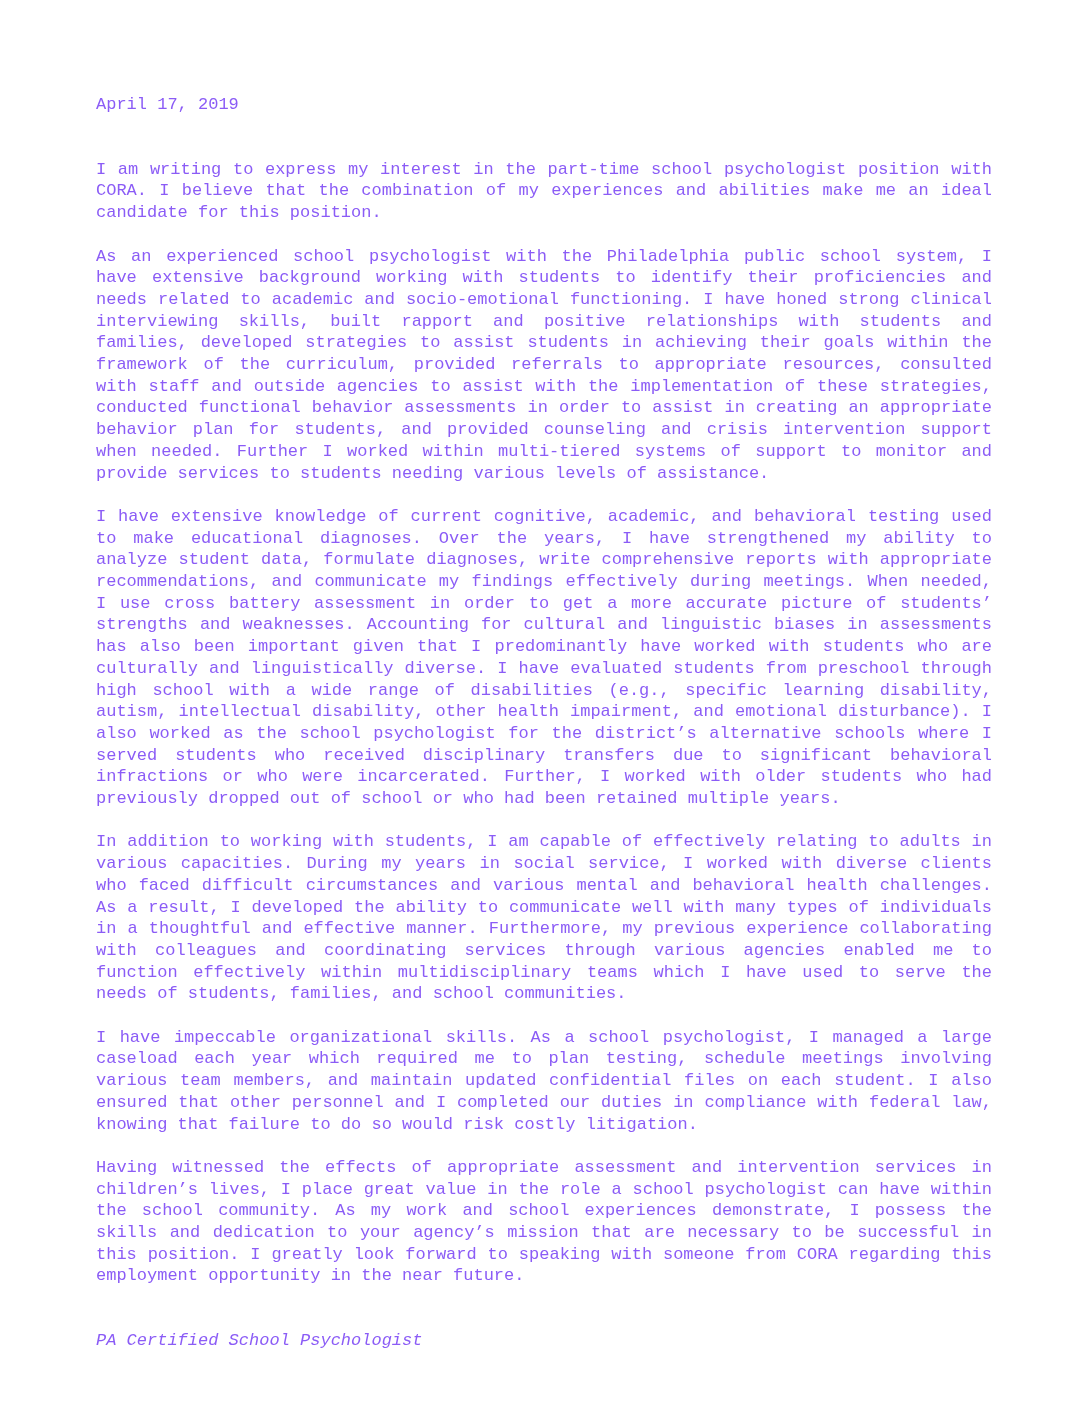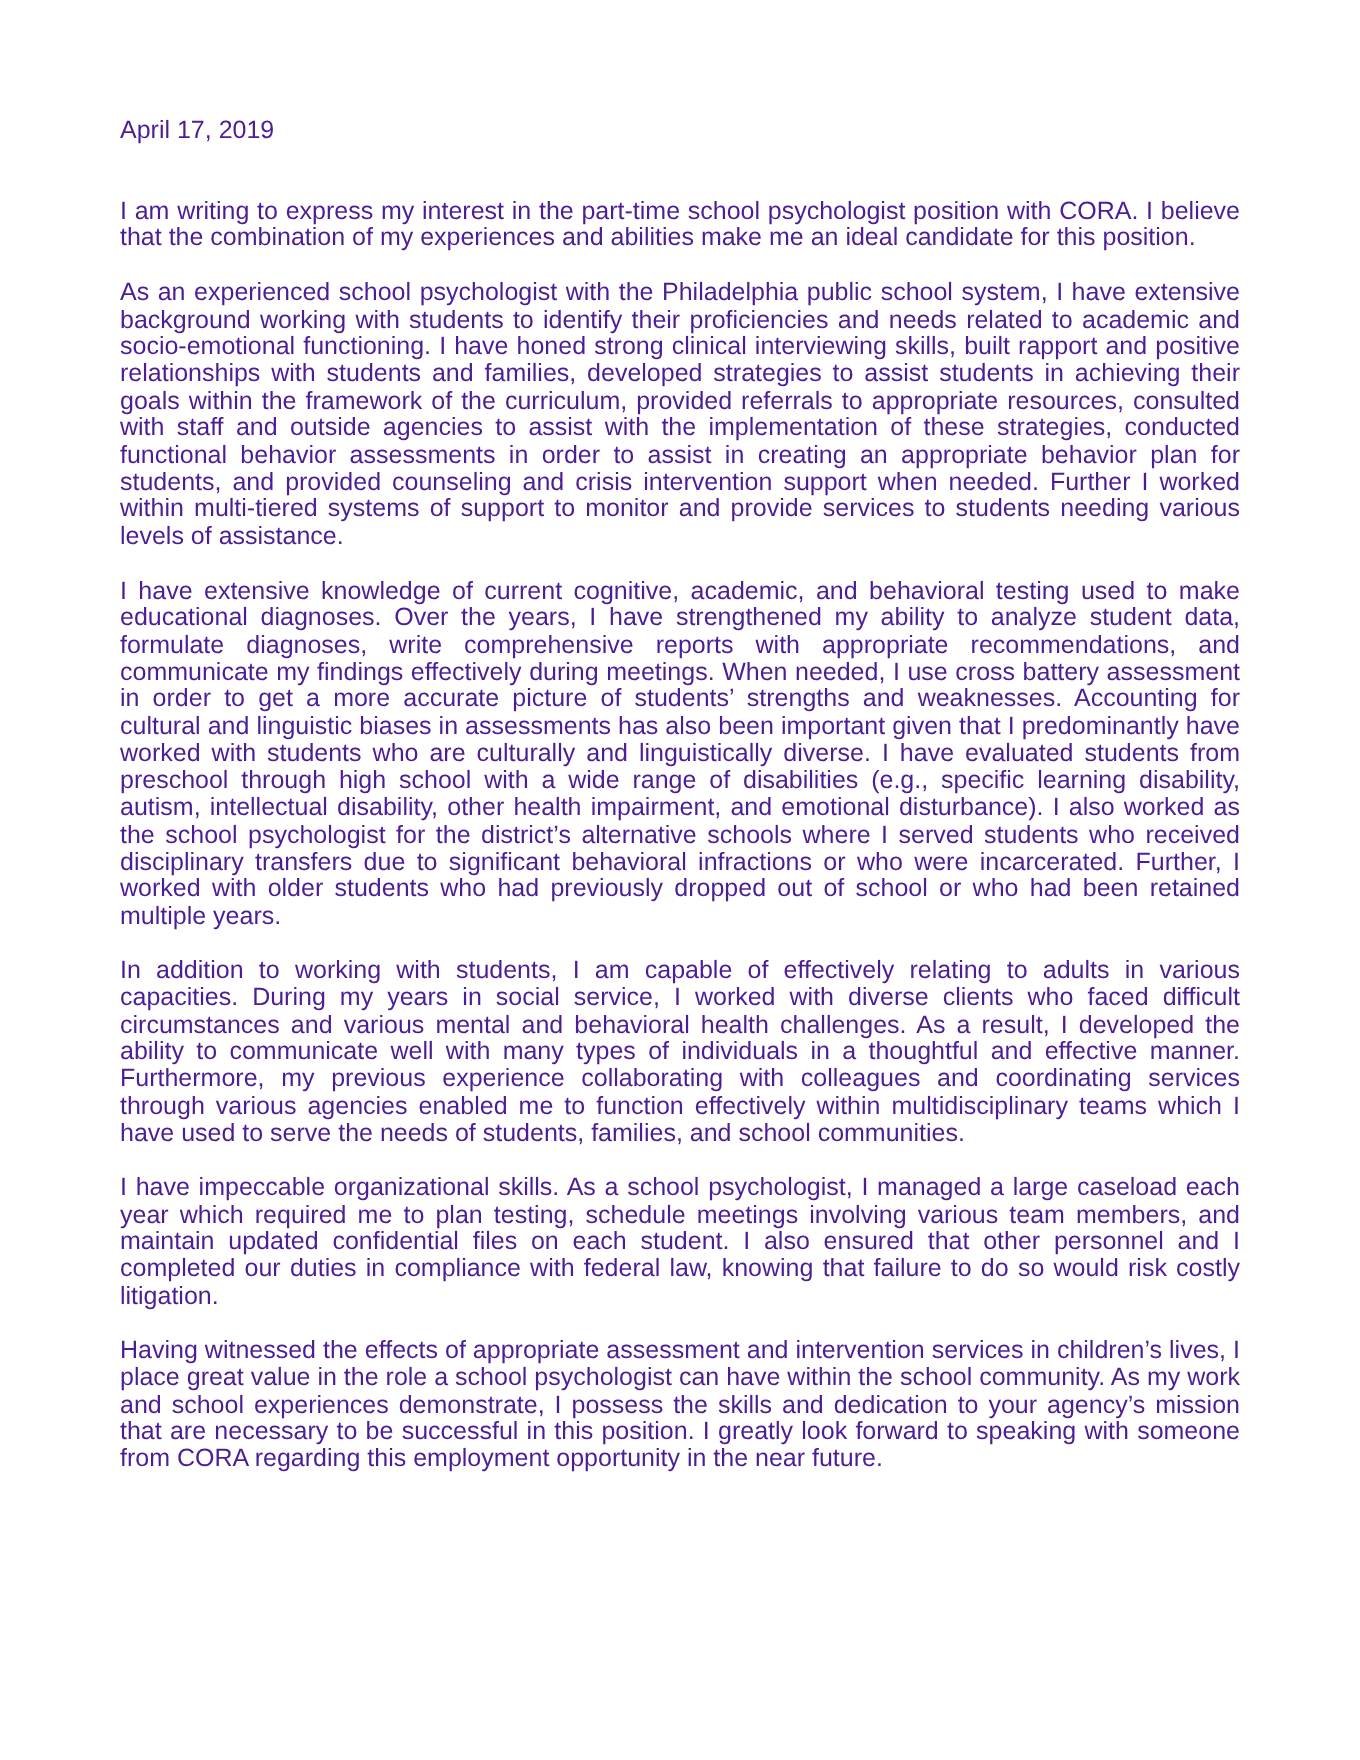--- a/index.html
+++ b/index.html
@@ -1,33 +1,34 @@
 <!DOCTYPE html>
 <html><head>
   <meta charset="utf-8">
   <style>
     html, body { margin: 0; padding: 0; background: #ffffff; }
     body { width: 1088px; height: 1408px; position: relative; overflow: hidden; }
     .page {
       position: absolute; left: 96px; top: 94px; width: 896px;
-      font-family: Liberation Sans, sans-serif;
-      font-size: 20px; line-height: 21.7px; color: #4c1d95;
+      font-family: Liberation Mono, monospace;
+      font-size: 17px; line-height: 21.7px; color: #8b5cf6;
     }
     .date { margin: 0 0 43px 0; }
     .salutation { margin: 0 0 21.7px 0; }
     .para { margin: 0 0 21.7px 0; text-align: justify; }
     .para.last { margin-bottom: 43px; }
     .closing { margin: 0 0 65px 0; }
     .signer { margin: 0; }
     .title { margin: 0; font-style: italic; }
   </style>
 </head>
 <body>
 
 <div class="page">
   <p class="date">April 17, 2019</p>
   <p class="para">I am writing to express my interest in the part-time school psychologist position with CORA. I believe that the combination of my experiences and abilities make me an ideal candidate for this position.</p>
   <p class="para">As an experienced school psychologist with the Philadelphia public school system, I have extensive background working with students to identify their proficiencies and needs related to academic and socio-emotional functioning. I have honed strong clinical interviewing skills, built rapport and positive relationships with students and families, developed strategies to assist students in achieving their goals within the framework of the curriculum, provided referrals to appropriate resources, consulted with staff and outside agencies to assist with the implementation of these strategies, conducted functional behavior assessments in order to assist in creating an appropriate behavior plan for students, and provided counseling and crisis intervention support when needed. Further I worked within multi-tiered systems of support to monitor and provide services to students needing various levels of assistance.</p>
   <p class="para">I have extensive knowledge of current cognitive, academic, and behavioral testing used to make educational diagnoses. Over the years, I have strengthened my ability to analyze student data, formulate diagnoses, write comprehensive reports with appropriate recommendations, and communicate my findings effectively during meetings. When needed, I use cross battery assessment in order to get a more accurate picture of students’ strengths and weaknesses. Accounting for cultural and linguistic biases in assessments has also been important given that I predominantly have worked with students who are culturally and linguistically diverse. I have evaluated students from preschool through high school with a wide range of disabilities (e.g., specific learning disability, autism, intellectual disability, other health impairment, and emotional disturbance). I also worked as the school psychologist for the district’s alternative schools where I served students who received disciplinary transfers due to significant behavioral infractions or who were incarcerated. Further, I worked with older students who had previously dropped out of school or who had been retained multiple years.</p>
   <p class="para">In addition to working with students, I am capable of effectively relating to adults in various capacities. During my years in social service, I worked with diverse clients who faced difficult circumstances and various mental and behavioral health challenges. As a result, I developed the ability to communicate well with many types of individuals in a thoughtful and effective manner. Furthermore, my previous experience collaborating with colleagues and coordinating services through various agencies enabled me to function effectively within multidisciplinary teams which I have used to serve the needs of students, families, and school communities.</p>
   <p class="para">I have impeccable organizational skills. As a school psychologist, I managed a large caseload each year which required me to plan testing, schedule meetings involving various team members, and maintain updated confidential files on each student. I also ensured that other personnel and I completed our duties in compliance with federal law, knowing that failure to do so would risk costly litigation.</p>
   <p class="para last">Having witnessed the effects of appropriate assessment and intervention services in children’s lives, I place great value in the role a school psychologist can have within the school community. As my work and school experiences demonstrate, I possess the skills and dedication to your agency’s mission that are necessary to be successful in this position. I greatly look forward to speaking with someone from CORA regarding this employment opportunity in the near future.</p>
+  <p class="title">PA Certified School Psychologist</p>
 </div>
 
 </body></html>

